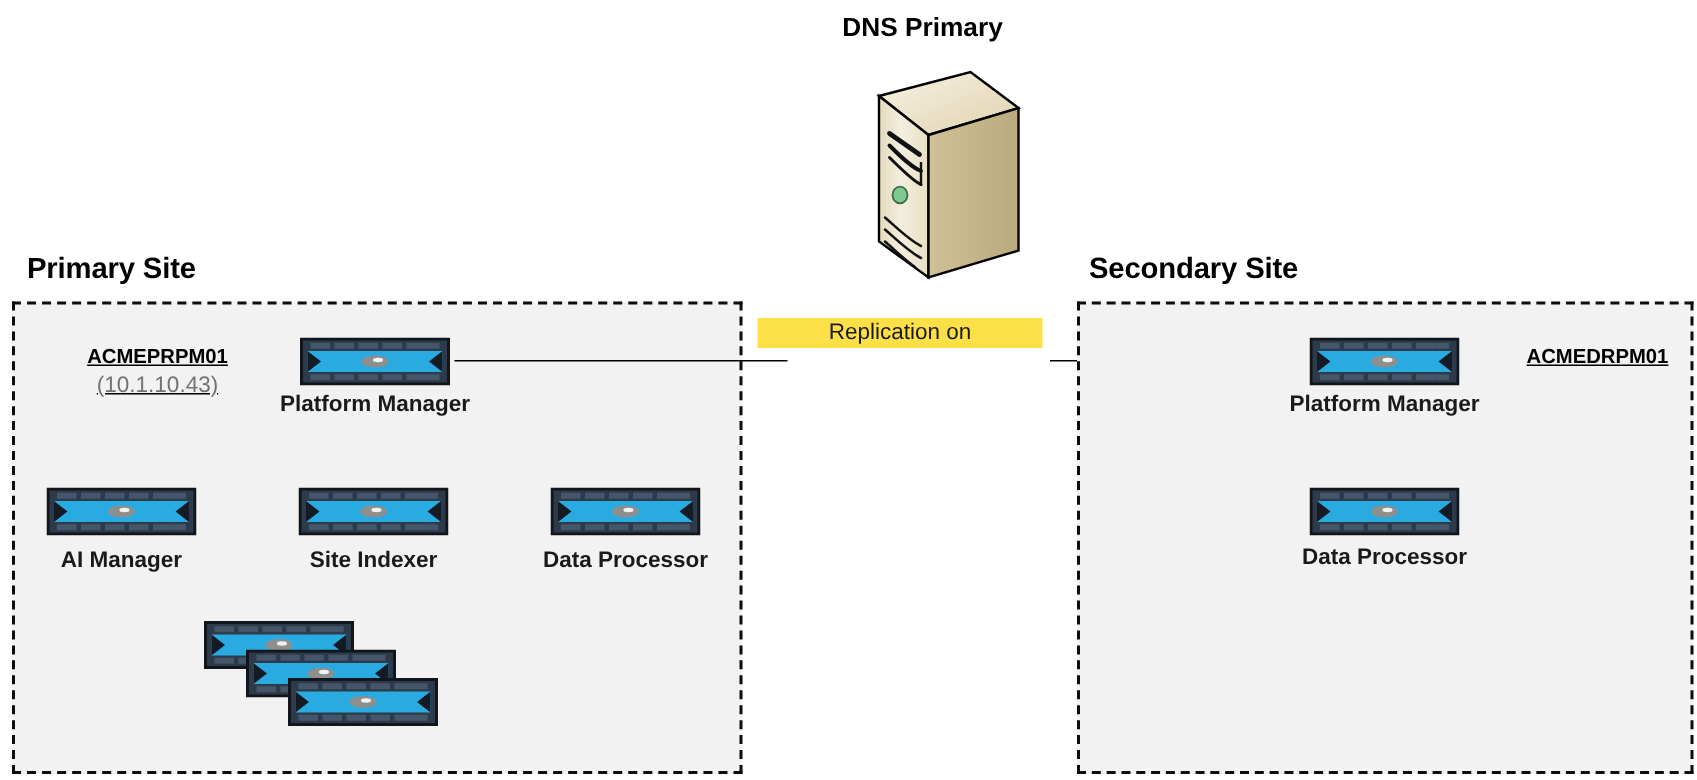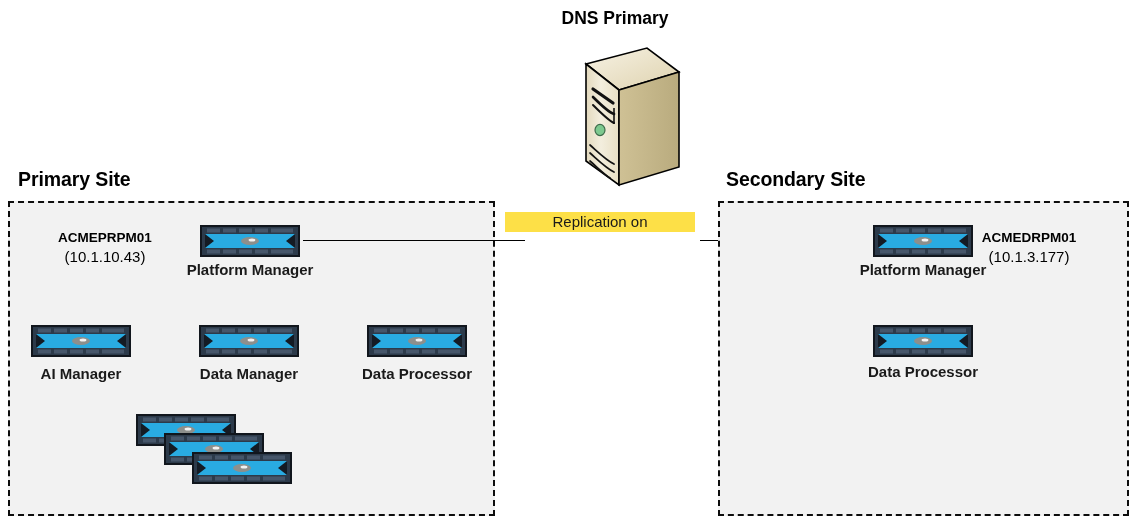--- a/index.html
+++ b/index.html
@@ -49,23 +49,24 @@
     color:#1a1a1a;
     font-weight:bold;
   }
 
   
   .host{
     position:absolute;
     text-align:center;
     white-space:nowrap;
     line-height:1.30;
+    text-decoration:underline;
   }
   .host .hn{font-size:13.5px;font-weight:bold;display:block;color:#000;}
-  .host .ip{font-size:15px;display:block;color:#000000;}
+  .host .ip{font-size:15px;display:block;color:#737373;}
 
   
   #link-line-left,#link-line-right{
     position:absolute;
     height:0;
     border-top:1.6px solid #000;
   }
   #link-line-left{left:303px;top:240px;width:222px;}
   #link-line-right{left:700px;top:240px;width:160px;}
   #arrow-head{
@@ -223,21 +224,21 @@
           <rect x="55" y="24.5" width="13" height="4"></rect>
         <rect x="71" y="24.5" width="13" height="4"></rect>
           <rect x="84" y="24.5" width="9" height="4"></rect>
       </g>
       <polygon points="5,9 14,16 5,23" fill="#141b24"></polygon>
       <polygon points="95,9 86,16 95,23" fill="#141b24"></polygon>
       <ellipse cx="50" cy="16" rx="9" ry="4" fill="#8d8f8c"></ellipse>
       <ellipse cx="52" cy="15" rx="3.4" ry="1.5" fill="#f2f2f2"></ellipse>
     </svg>
   </div>
-  <div class="dev-label" style="left:169px;top:365px;width:160px;">Data Manager</div>
+  <div class="dev-label" style="left:169px;top:365px;width:160px;">Site Indexer</div>
 
   <div class="dev" style="left:367px;top:325px;">
     <svg viewBox="0 0 100 32" xmlns="http://www.w3.org/2000/svg">
       <rect x="1" y="1" width="98" height="30" fill="#2c3a4a" stroke="#11161d" stroke-width="2"></rect>
       <rect x="5" y="9" width="90" height="14" fill="#29ABE2"></rect>
       <g fill="#46566a">
         <rect x="7" y="3.5" width="13" height="4"></rect>
           <rect x="23" y="3.5" width="13" height="4"></rect>
         <rect x="39" y="3.5" width="13" height="4"></rect>
           <rect x="55" y="3.5" width="13" height="4"></rect>
@@ -362,23 +363,22 @@
           <rect x="84" y="24.5" width="9" height="4"></rect>
       </g>
       <polygon points="5,9 14,16 5,23" fill="#141b24"></polygon>
       <polygon points="95,9 86,16 95,23" fill="#141b24"></polygon>
       <ellipse cx="50" cy="16" rx="9" ry="4" fill="#8d8f8c"></ellipse>
       <ellipse cx="52" cy="15" rx="3.4" ry="1.5" fill="#f2f2f2"></ellipse>
     </svg>
   </div>
   <div class="dev-label" style="left:843px;top:261px;width:160px;">Platform Manager</div>
 
-  <div class="host" style="left:964px;top:229px;width:130px;">
+  <div class="host" style="left:1000px;top:229px;width:130px;">
     <span class="hn">ACMEDRPM01</span>
-    <span class="ip">(10.1.3.177)</span>
   </div>
 
   <div class="dev" style="left:873px;top:325px;">
     <svg viewBox="0 0 100 32" xmlns="http://www.w3.org/2000/svg">
       <rect x="1" y="1" width="98" height="30" fill="#2c3a4a" stroke="#11161d" stroke-width="2"></rect>
       <rect x="5" y="9" width="90" height="14" fill="#29ABE2"></rect>
       <g fill="#46566a">
         <rect x="7" y="3.5" width="13" height="4"></rect>
           <rect x="23" y="3.5" width="13" height="4"></rect>
         <rect x="39" y="3.5" width="13" height="4"></rect>

